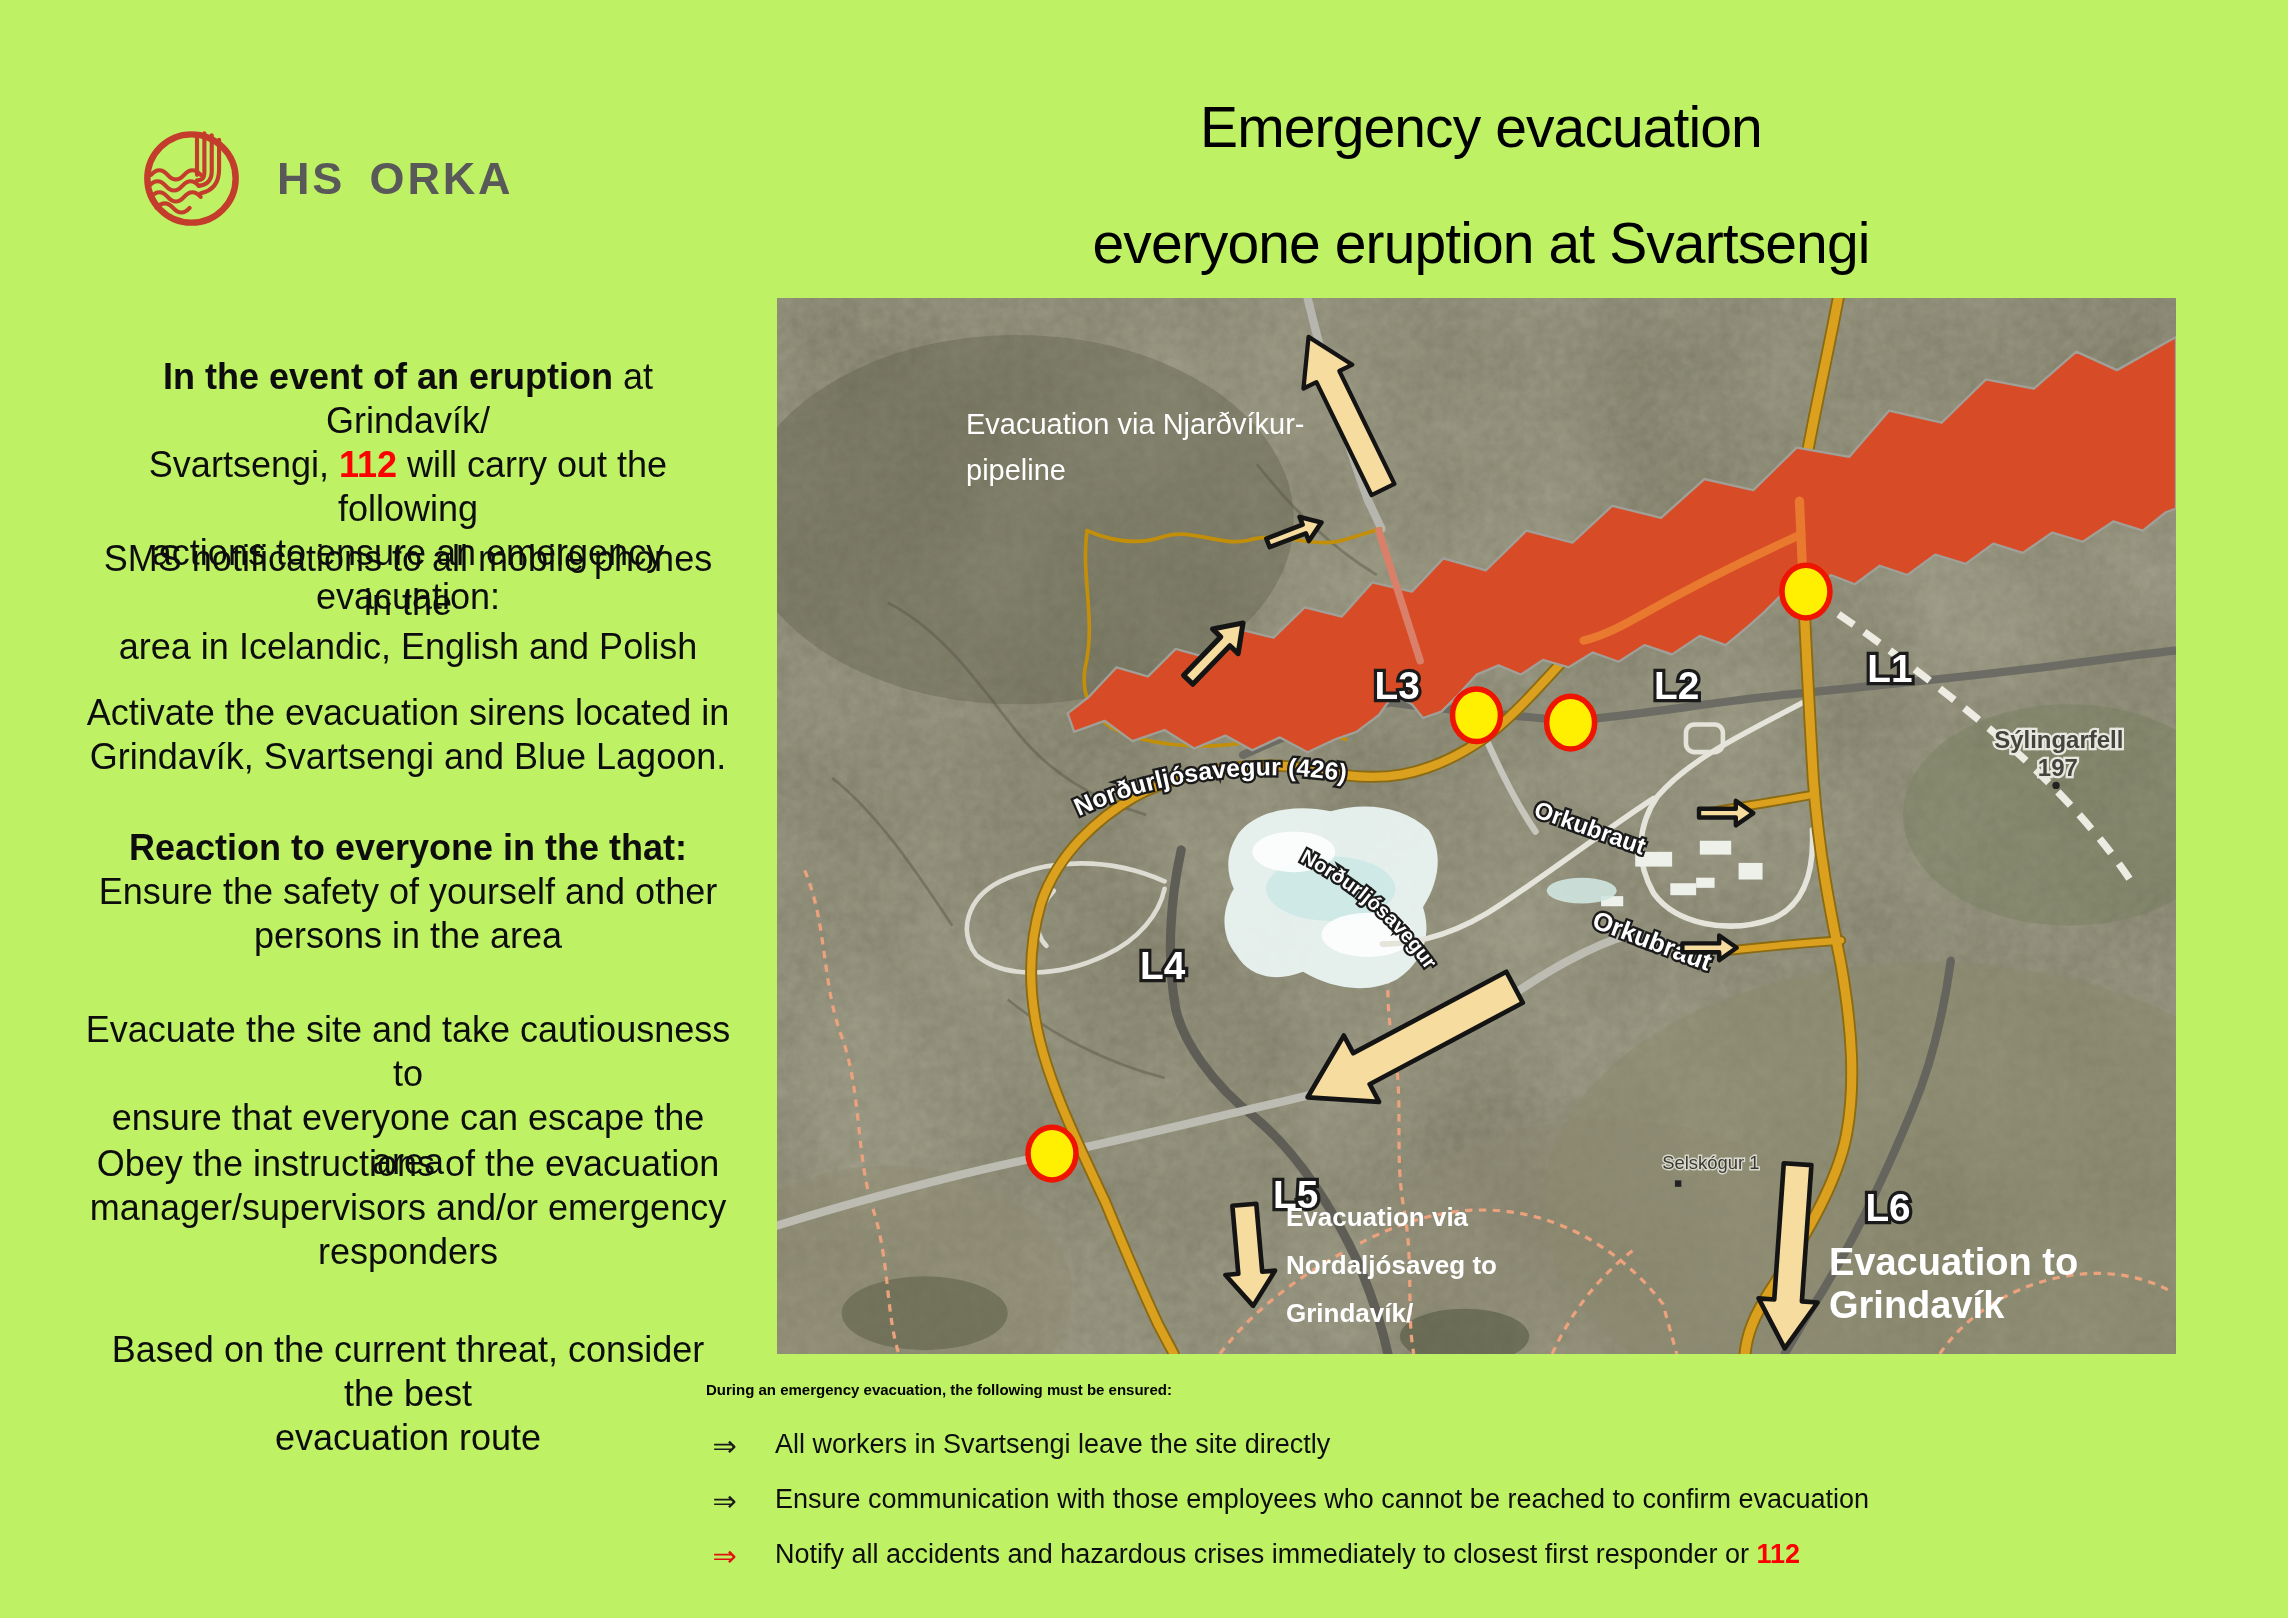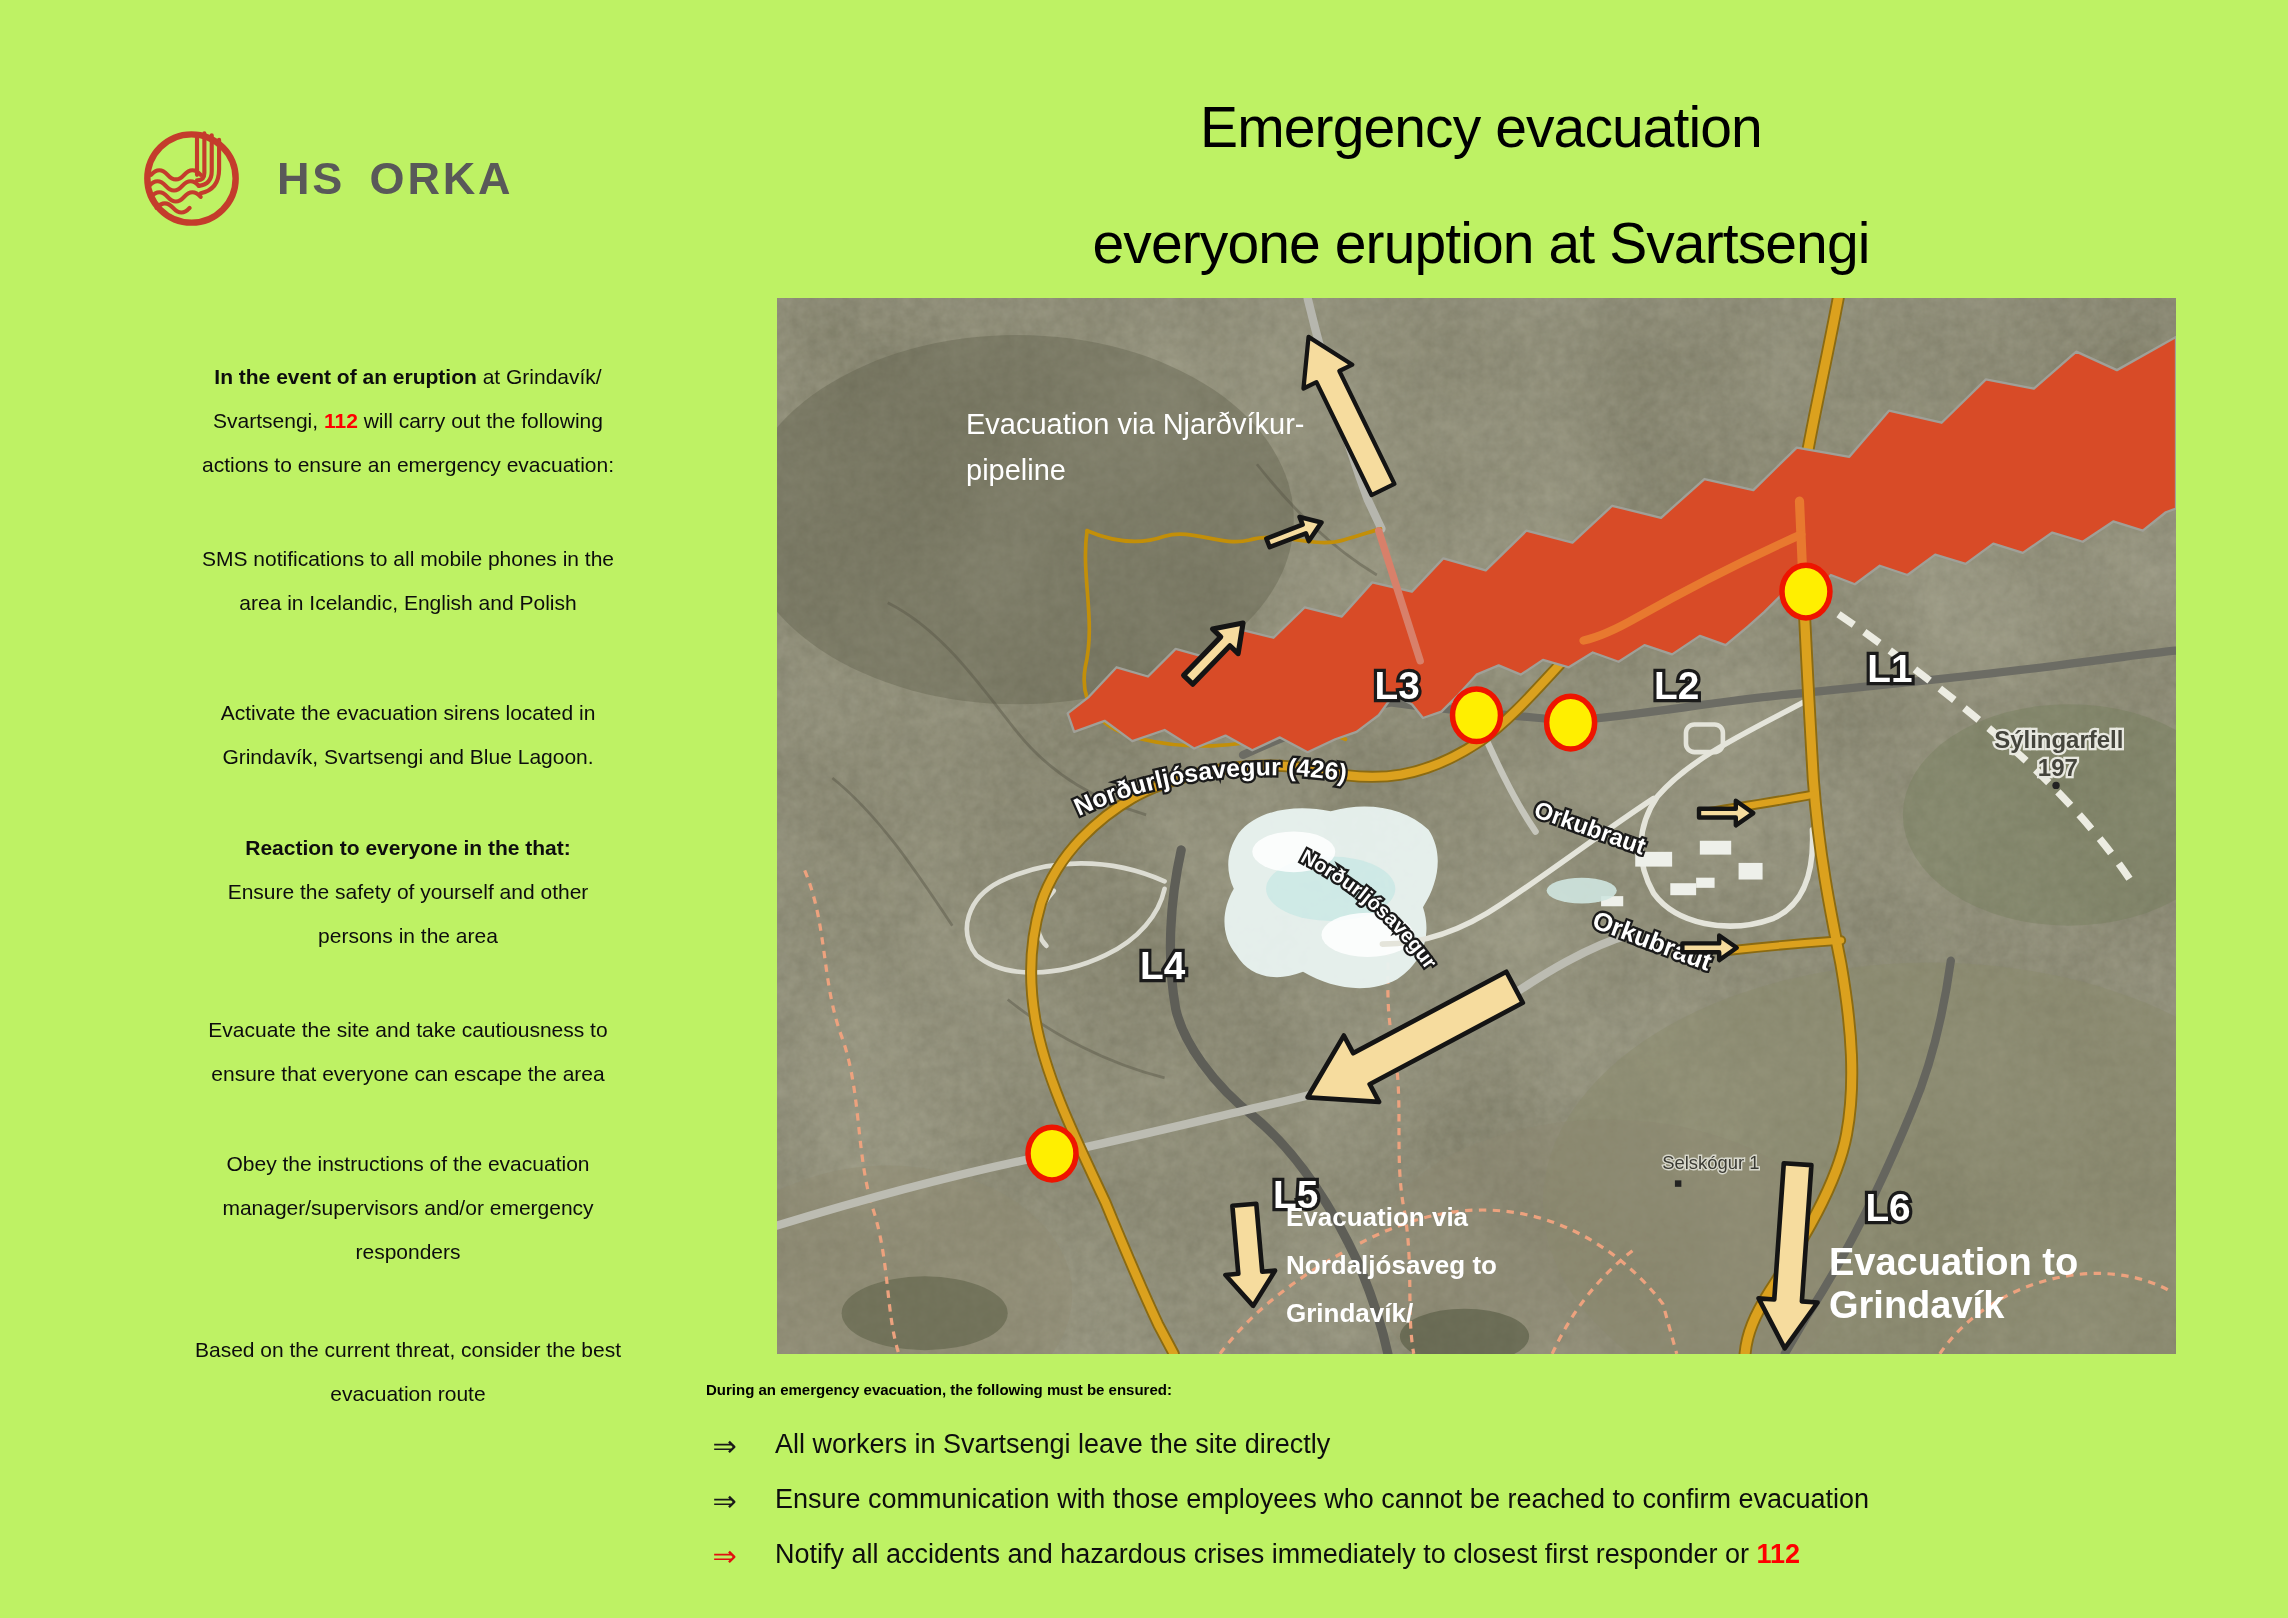--- a/index.html
+++ b/index.html
@@ -6,21 +6,21 @@
   #page{position:relative;width:2289px;height:1619px;background:#bef264;overflow:hidden;
         font-family:"Liberation Sans",sans-serif;color:#111;}
   .abs{position:absolute;}
   
   #logo-icon{left:140px;top:127px;width:103px;height:103px;}
   #logo-text{left:277px;top:153px;font-size:45px;font-weight:700;color:#595959;letter-spacing:2.8px;word-spacing:9.2px;}
   .title-line{left:784px;width:1394px;text-align:center;font-size:57px;font-weight:400;color:#000;letter-spacing:-0.9px;}
   #title1{top:94px;}
   #title2{top:210px;}
   
-  .para{left:85px;width:646px;text-align:center;font-size:21px;line-height:44px;white-space:pre-line;color:#0d0d0d;}
+  .para{left:85px;width:646px;text-align:center;font-size:36px;line-height:44px;white-space:pre-line;color:#0d0d0d;}
   .b{font-weight:700;}
   .rb{color:#ff0000;font-weight:700;}
   
   #map{left:777px;top:298px;width:1399px;height:1056px;overflow:hidden;background:#77755f;}
   #map svg{position:absolute;left:0;top:0;}
   .map-note{position:absolute;color:#ffffff;white-space:pre-line;z-index:2;}
   #note-pipeline{left:189px;top:103px;font-size:29px;font-weight:400;line-height:46px;}
   #note-nordal{left:509px;top:895px;font-size:26px;font-weight:700;line-height:48px;}
   #note-grindavik{left:1052px;top:943px;font-size:38px;font-weight:700;}
   

